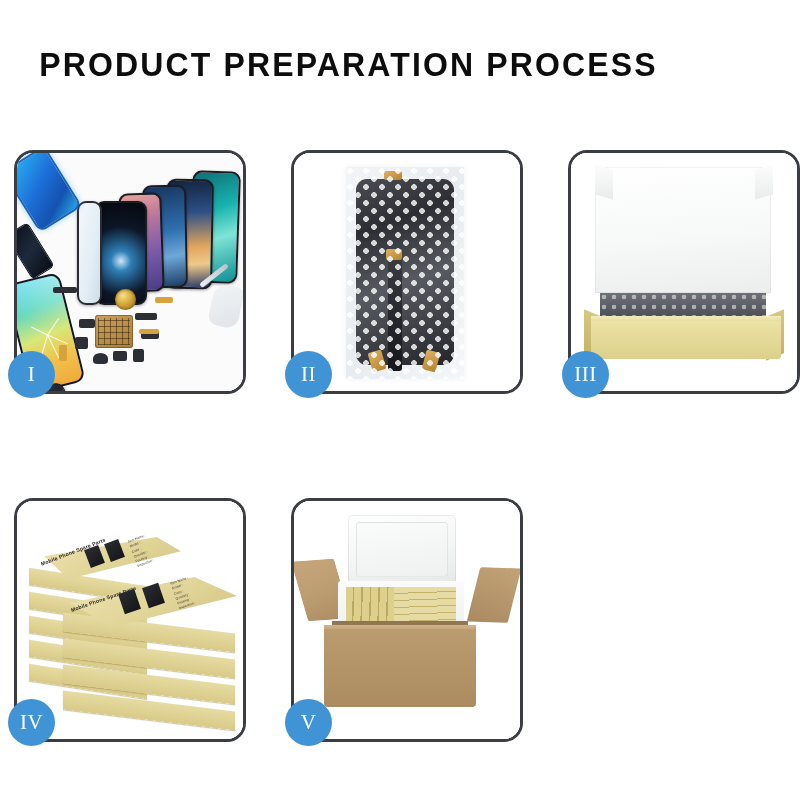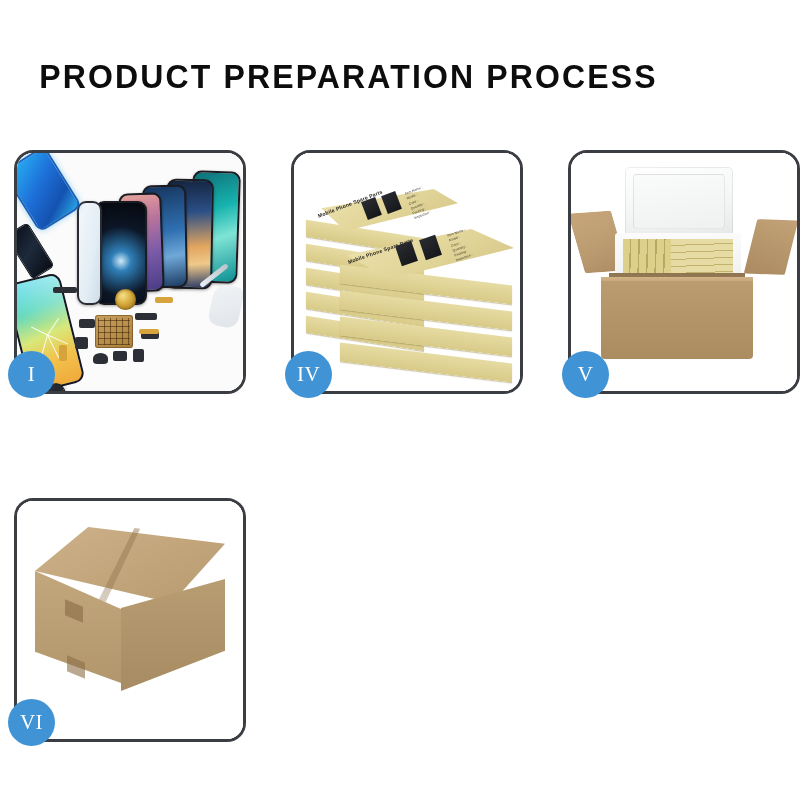--- a/index.html
+++ b/index.html
@@ -9,21 +9,21 @@
     font-family: "Liberation Sans", sans-serif;
     overflow: hidden;
   }
   #page {
     position: relative;
     width: 811px; height: 811px;
     background: #ffffff;
   }
 
   
-  #header { position: absolute; left: 0; top: 12px; width: 697px; }
+  #header { position: absolute; left: 0; top: 0; width: 697px; }
   #title {
     text-align: center;
     font-size: 33px;
     font-weight: bold;
     letter-spacing: 2.2px;
     color: #0d0d0d;
     margin-top: 48px;
     line-height: 1.05;
     transform: scaleX(0.97);
   }
@@ -388,21 +388,50 @@
         <div class="flex" style="left:138px; top:144px; width:18px; height:6px;"></div>
         <div class="flex" style="left:122px; top:176px; width:20px; height:5px;"></div>
         <div class="flex" style="left:42px; top:192px; width:8px; height:16px;"></div>
         <div class="s-back"></div>
         <div class="tool"></div>
         <div class="hand"></div>
       </div>
       <div class="badge">I</div>
     </div>
 
-
+    <div class="panel p2">
+      <div class="photo">
+        <div class="p2-bg"></div>
+        <div class="bag">
+          <div class="inner"></div>
+          <div class="cable"></div>
+          <div class="conn" style="left:38px; top:4px; width:18px; height:9px;"></div>
+          <div class="conn" style="left:40px; top:82px; width:16px; height:11px;"></div>
+          <div class="conn" style="left:24px; top:184px; width:14px; height:20px; transform:rotate(-16deg);"></div>
+          <div class="conn" style="left:78px; top:184px; width:14px; height:20px; transform:rotate(14deg);"></div>
+          <div class="bubbles"></div>
+        </div>
+      </div>
+      <div class="badge">II</div>
+    </div>
+
+    <div class="panel p3">
+      <div class="photo">
+        <div class="p3-bg"></div>
+        <div class="lid"></div>
+        <div class="lid-flapL"></div>
+        <div class="lid-flapR"></div>
+        <div class="wrap"></div>
+        <div class="box-left"></div>
+        <div class="box-right"></div>
+        <div class="box-rim"></div>
+        <div class="box-front"></div>
+      </div>
+      <div class="badge">III</div>
+    </div>
 
     <div class="panel p4">
       <div class="photo">
         <div class="p4-bg"></div>
         <div class="stack">
 
           <div class="bx" style="left:4px;  top:58px;  width:118px; height:17px; transform: skewY(9deg);"></div>
           <div class="bx" style="left:4px;  top:82px;  width:118px; height:17px; transform: skewY(9deg);"></div>
           <div class="bx" style="left:4px;  top:106px; width:118px; height:17px; transform: skewY(9deg);"></div>
           <div class="bx" style="left:4px;  top:130px; width:118px; height:17px; transform: skewY(9deg);"></div>
@@ -443,27 +472,15 @@
         <div class="foam-base"></div>
         <div class="golds"></div>
         <div class="golds2"></div>
         <div class="carton-in"></div>
         <div class="carton-rim"></div>
         <div class="carton-front"></div>
       </div>
       <div class="badge">V</div>
     </div>
 
-    <div class="panel p6">
-      <div class="photo">
-        <div class="p6-bg"></div>
-        <div class="top"></div>
-        <div class="seam"></div>
-        <div class="left"></div>
-        <div class="right"></div>
-        <div class="tape1"></div>
-        <div class="tape2"></div>
-      </div>
-      <div class="badge">VI</div>
-    </div>
 
   </div>
 </div>
 
 </body></html>

